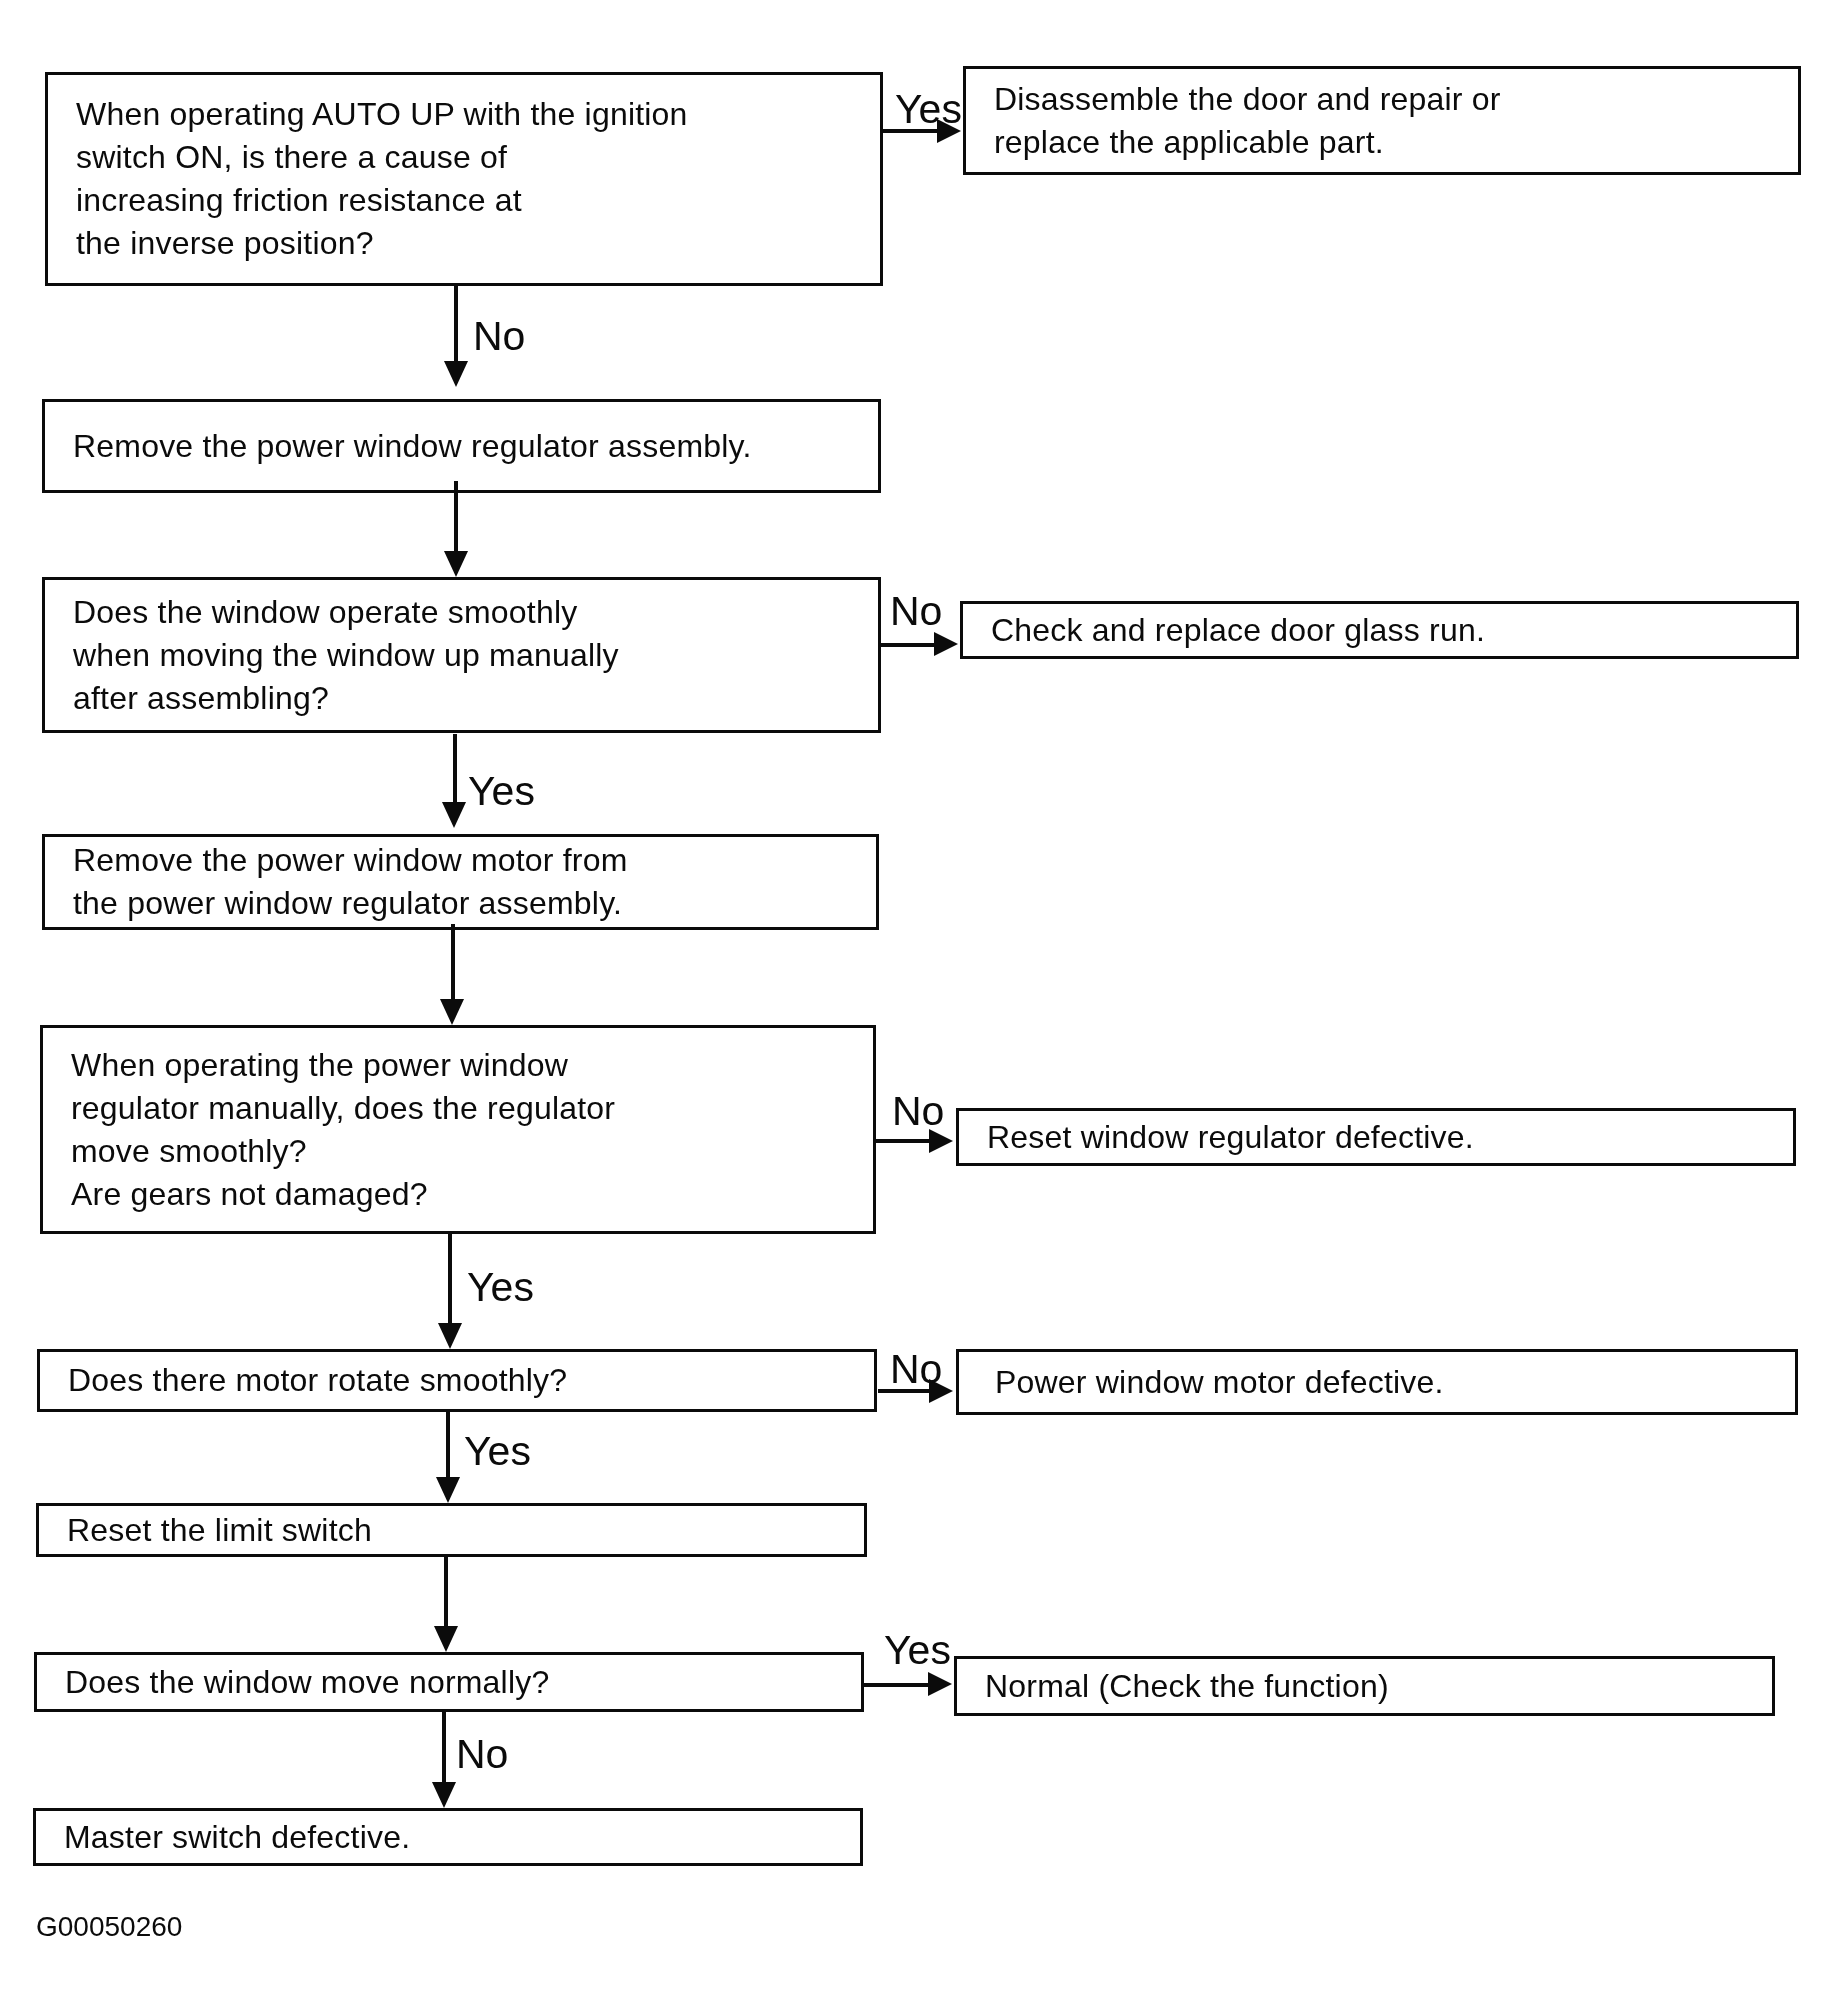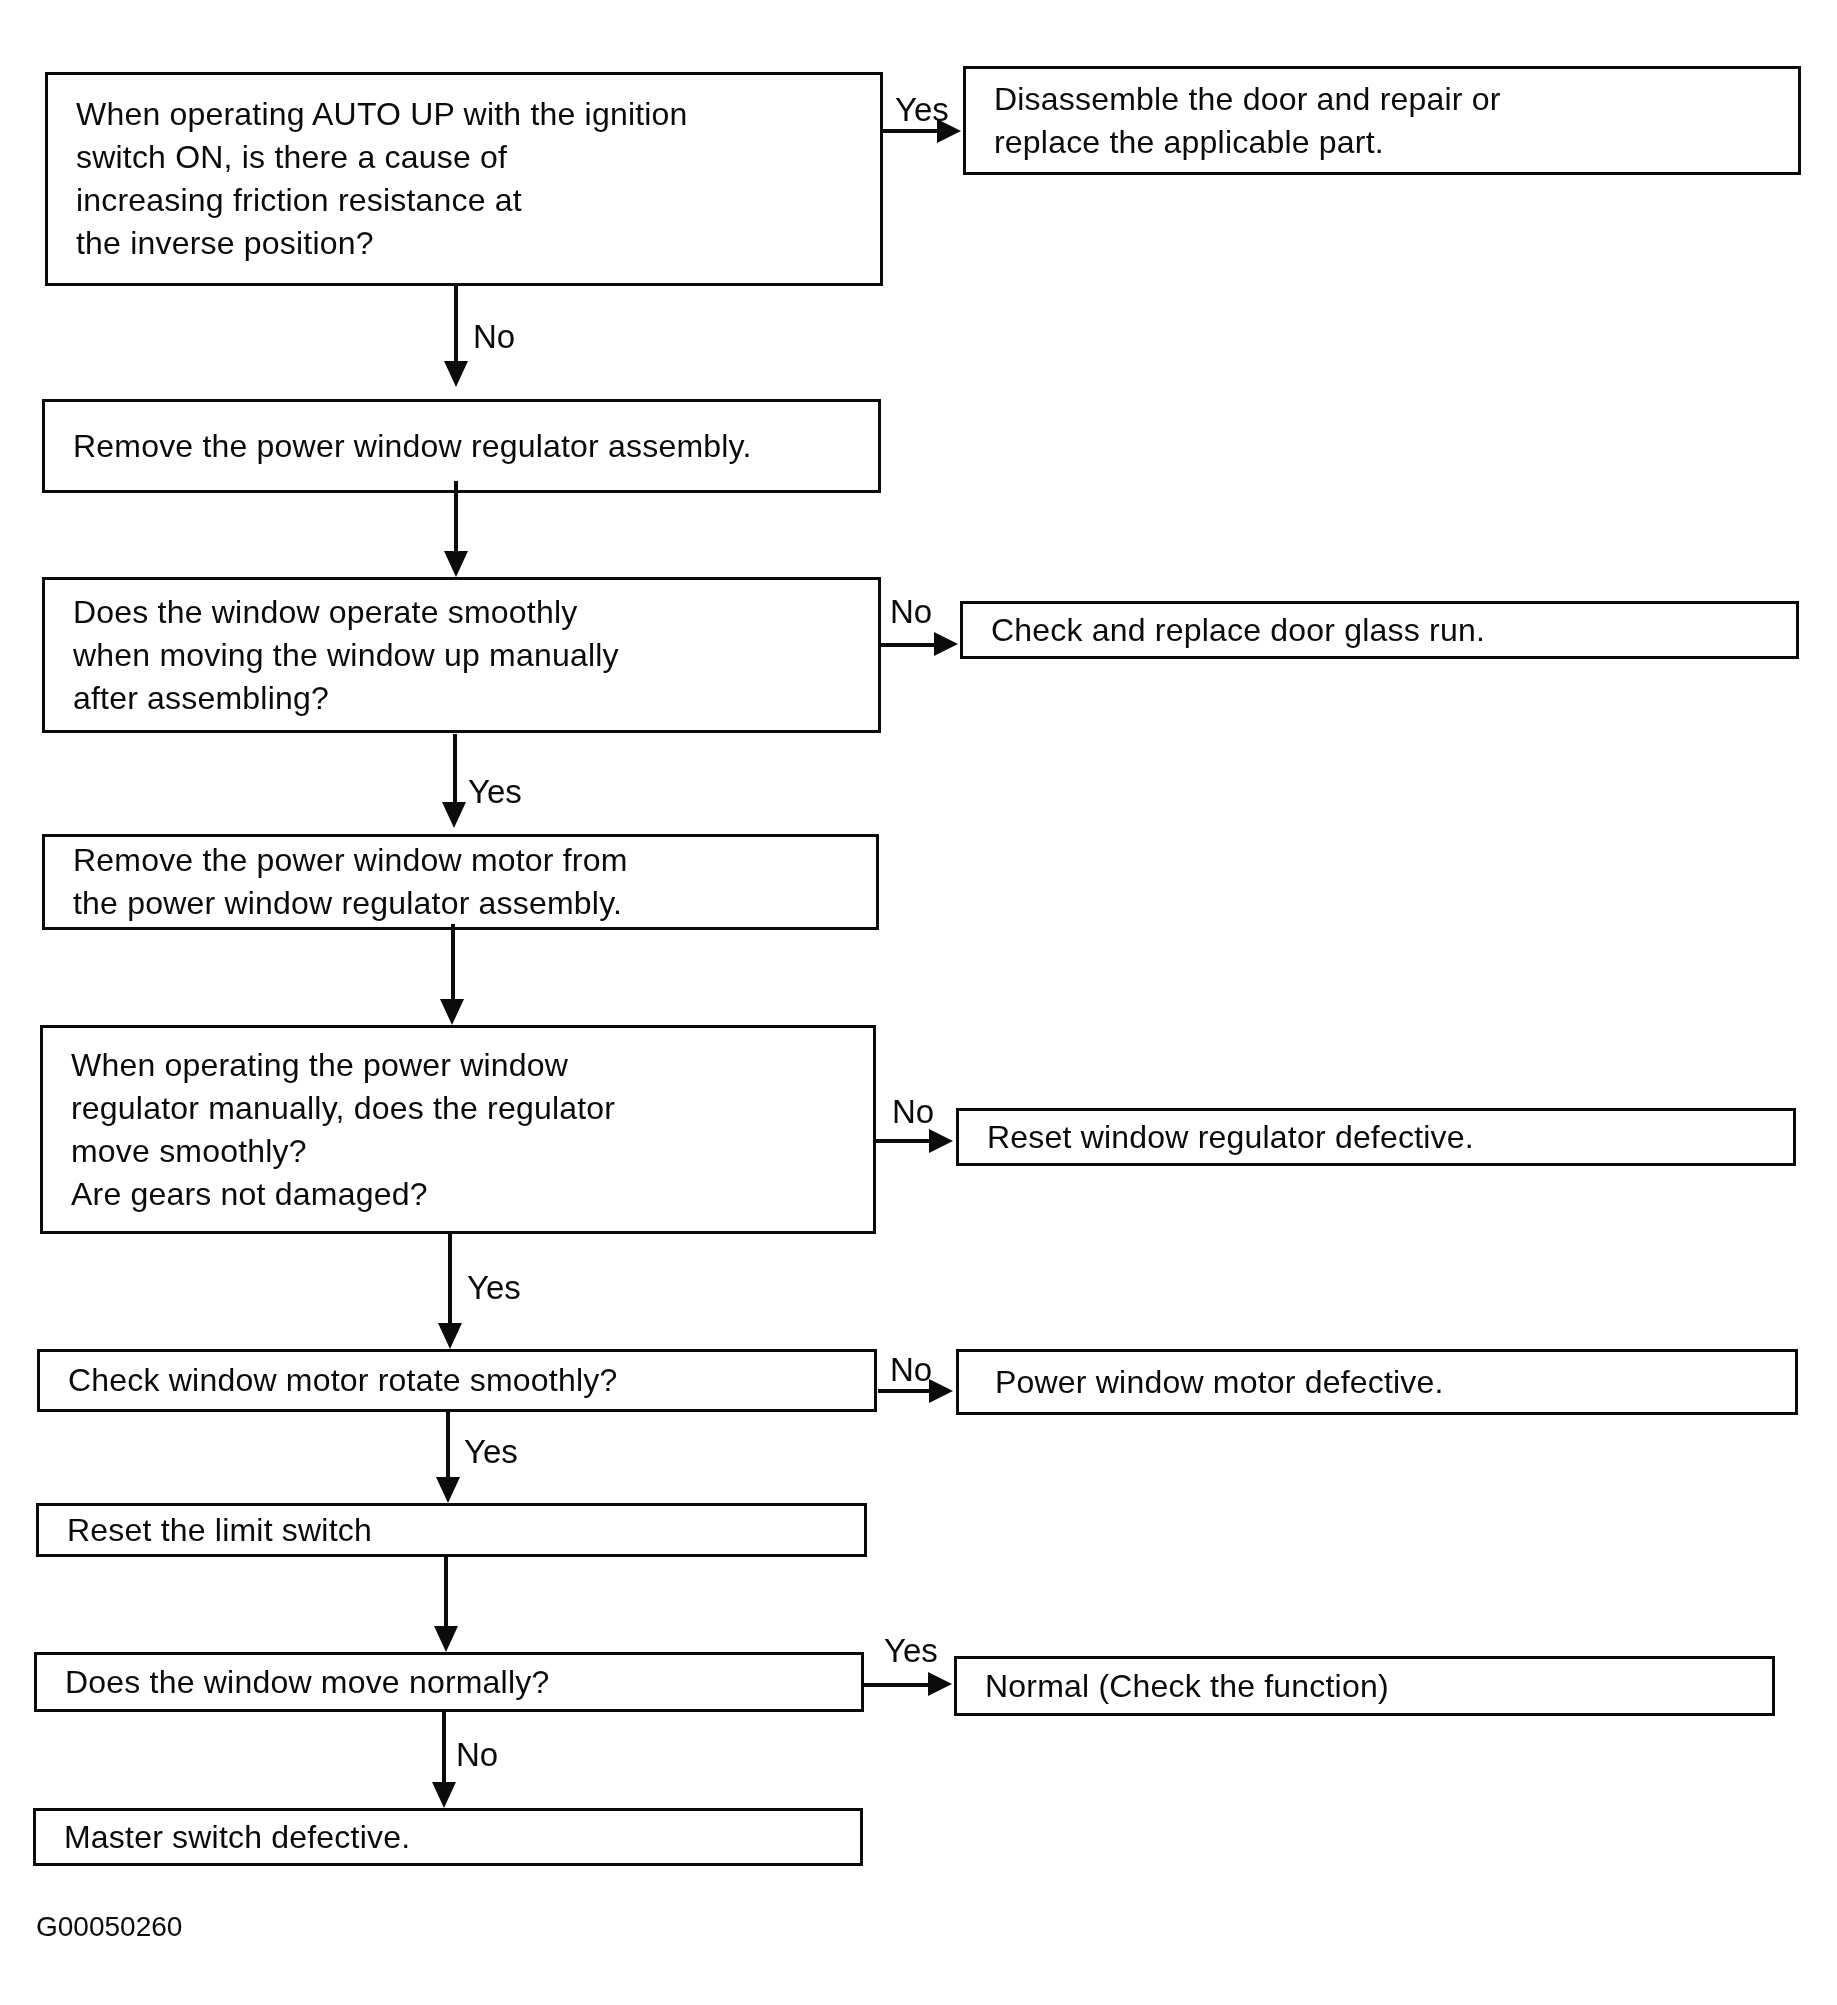--- a/index.html
+++ b/index.html
@@ -2,21 +2,21 @@
 <html style="font-size:15px"><head>
 <meta charset="utf-8">
 <style>
   html,body { margin:0; padding:0; background:#ffffff; }
   body { width:1837px; height:2006px; position:relative; overflow:hidden;
          font-family:"Liberation Sans", "DejaVu Sans", sans-serif; color:#0b0b0b; }
   .canvas { position:absolute; left:0; top:0; width:1837px; height:2006px; background:#ffffff; }
   .box { position:absolute; box-sizing:border-box; border:3.7px solid #0b0b0b; background:#ffffff;
          display:flex; align-items:center; padding:5.6px 19px 5.6px 28px;
          font-size:32px; line-height:43px; white-space:pre-line; letter-spacing:0.2px; }
-  .lbl { position:absolute; font-size:33px; line-height:33px; white-space:nowrap; }
+  .lbl { position:absolute; font-size:41px; line-height:33px; white-space:nowrap; }
   .vline { position:absolute; width:3.7px; background:#0b0b0b; }
   .hline { position:absolute; height:3.7px; background:#0b0b0b; }
   .arrow-down { position:absolute; width:0; height:0;
                 border-left:12px solid transparent; border-right:12px solid transparent;
                 border-top:26px solid #0b0b0b; }
   .arrow-right { position:absolute; width:0; height:0;
                  border-top:12px solid transparent; border-bottom:12px solid transparent;
                  border-left:24px solid #0b0b0b; }
   .footer { position:absolute; font-size:28px; line-height:28px; }
 </style>
@@ -37,21 +37,21 @@
 after assembling?</div>
 
   <div class="box" style="left:42px; top:828px; width:837px; height:96px;margin-top:6px;">Remove the power window motor from
 the power window regulator assembly.</div>
 
   <div class="box" style="left:40px; top:1025px; width:836px; height:209px;">When operating the power window
 regulator manually, does the regulator
 move smoothly?
 Are gears not damaged?</div>
 
-  <div class="box" style="left:37px; top:1349px; width:840px; height:63px;">Check window motor rotate smoothly?</div>
+  <div class="box" style="left:37px; top:1349px; width:840px; height:63px;">Does there motor rotate smoothly?</div>
 
   <div class="box" style="left:36px; top:1503px; width:831px; height:54px;">Reset the limit switch</div>
 
   <div class="box" style="left:34px; top:1652px; width:830px; height:60px;">Does the window move normally?</div>
 
   <div class="box" style="left:33px; top:1808px; width:830px; height:58px;">Master switch defective.</div>
 
   <div class="box" style="left:963px; top:66px; width:838px; height:109px;">Disassemble the door and repair or
 replace the applicable part.</div>
 

